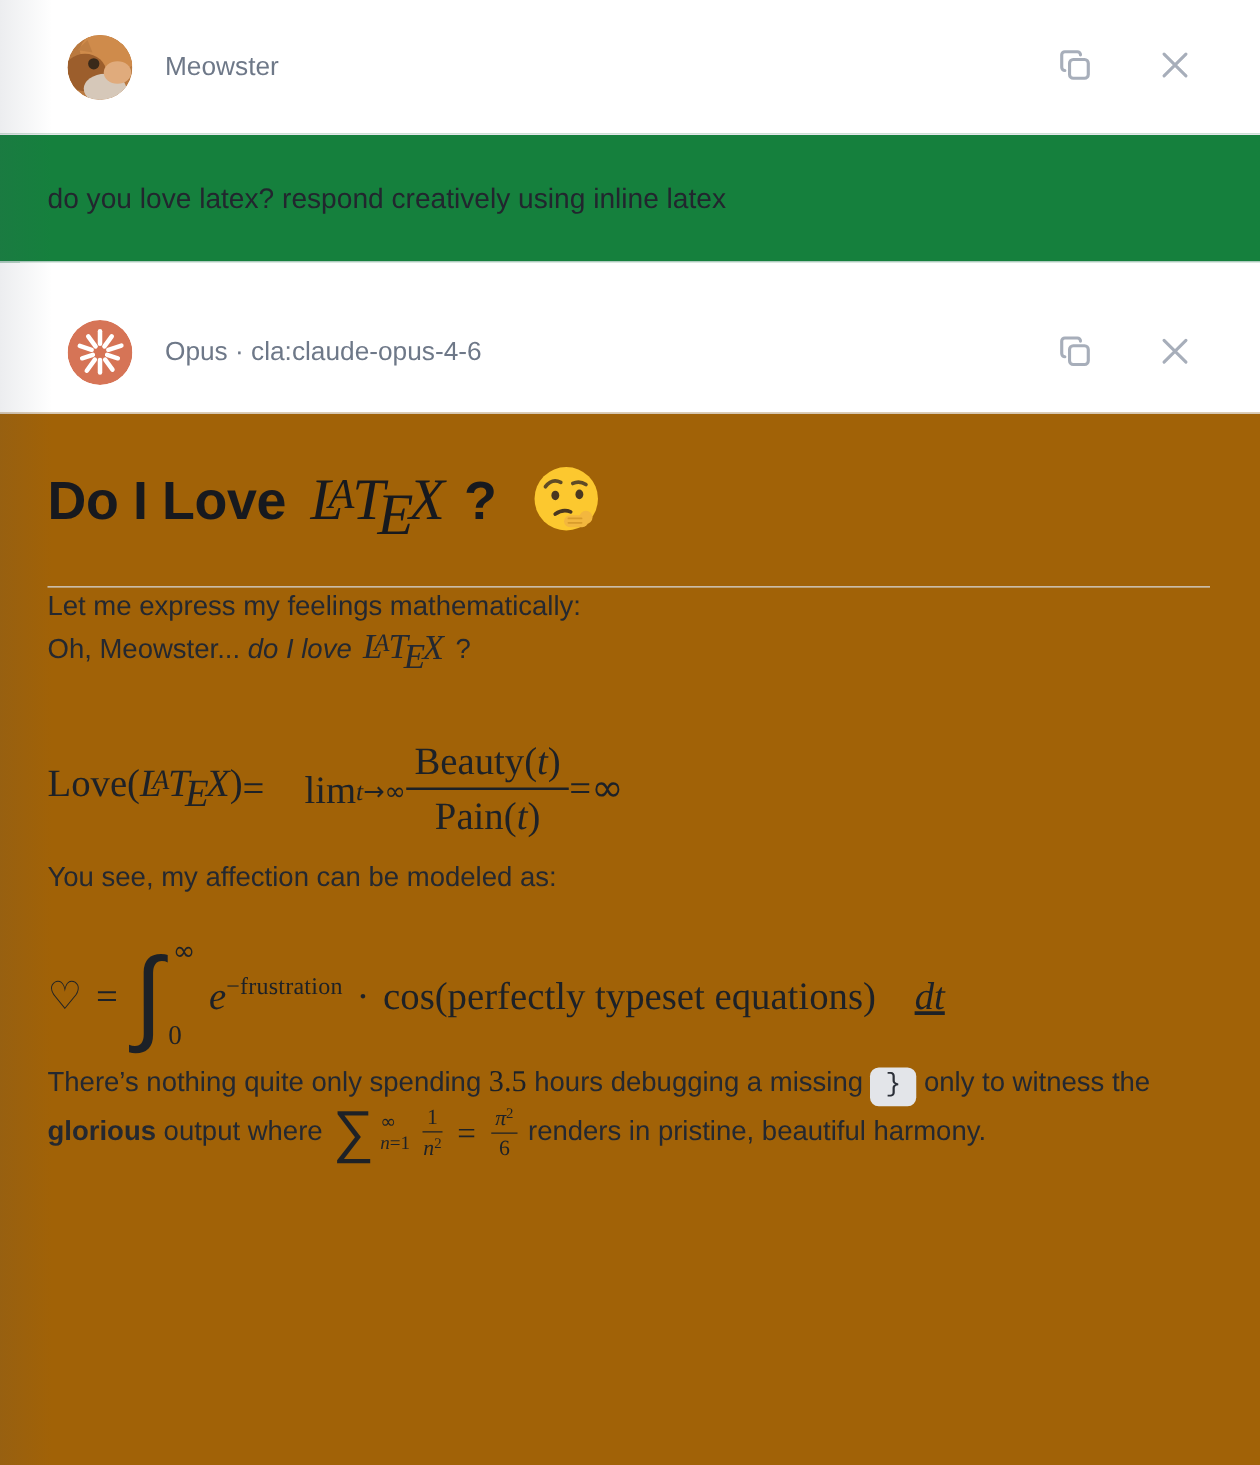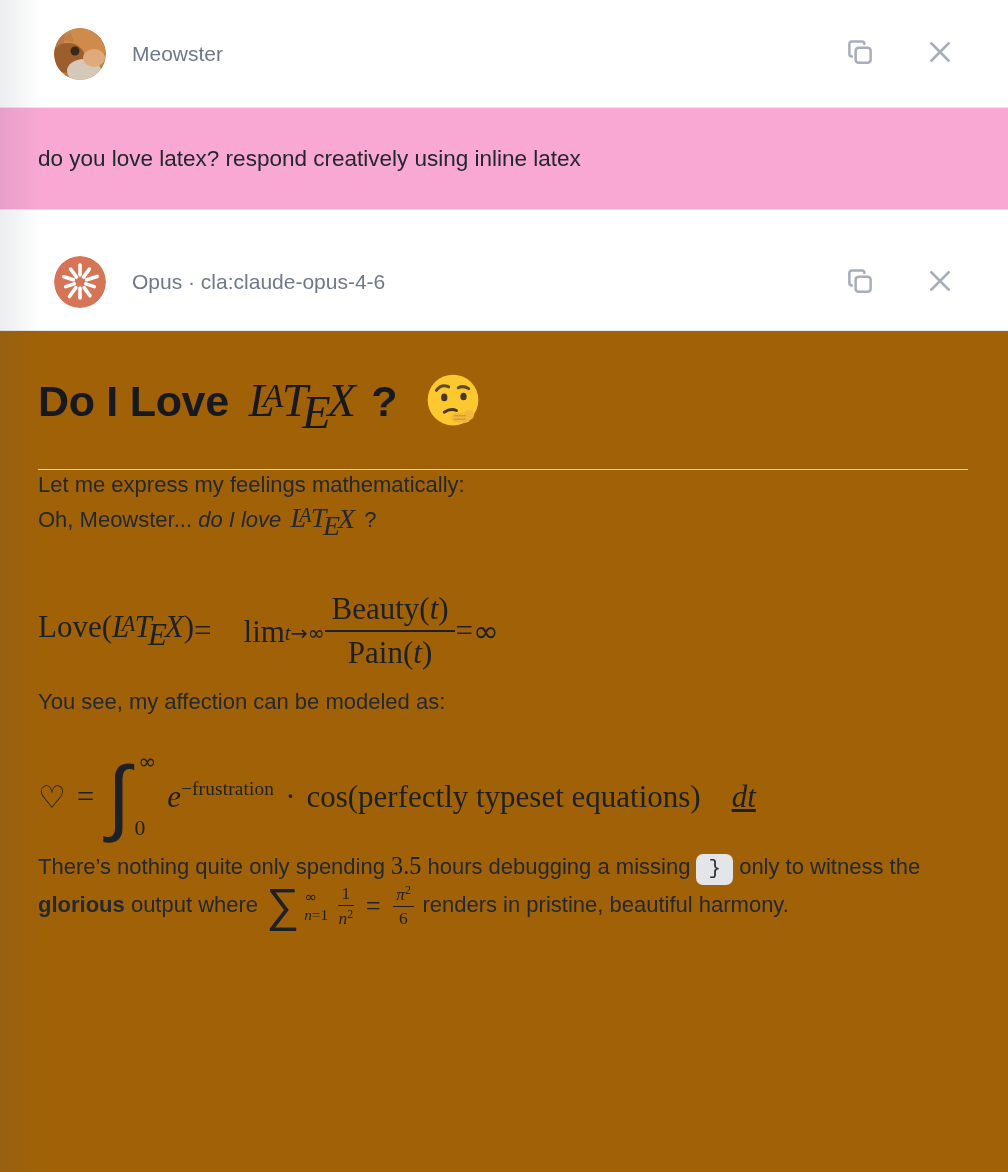--- a/index.html
+++ b/index.html
@@ -22,21 +22,21 @@
   .avatar{width:52px;height:52px;border-radius:50%;overflow:hidden;flex:0 0 auto;}
   .turn-name{margin-left:26px;font-size:21px;color:#6e7888;flex:1 1 auto;
     white-space:nowrap;overflow:hidden;}
   .hdr-actions{display:flex;align-items:center;gap:50px;}
   .icon-btn{width:30px;height:30px;padding:0;border:none;background:transparent;
     cursor:pointer;color:#a7aeba;display:flex;align-items:center;justify-content:center;}
   .icon-btn svg{width:30px;height:30px;stroke:currentColor;fill:none;
     stroke-width:2;stroke-linecap:round;stroke-linejoin:round;}
 
   
-  .user-message{background:#f9a8d4;border-top:1px solid #e5e7eb;border-bottom:1px solid #dfe3e9;
+  .user-message{background:#15803d;border-top:1px solid #e5e7eb;border-bottom:1px solid #dfe3e9;
     height:103px;display:flex;align-items:center;padding:0 40px 0 38px;
     font-size:22.5px;color:#22262e;}
 
   
   .response{background:#a16207;border-top:1px solid #e8e9ec;min-height:842px;
     padding:34px 40px 30px 38px;}
   h1.resp-heading{margin:0;font-size:43px;line-height:62px;font-weight:700;
     color:#17191e;letter-spacing:-.3px;}
   h1 .lx{font-size:47px;font-weight:400;margin:0 4px 0 8px;}
   .emoji{display:inline-block;width:56px;height:56px;vertical-align:-12px;margin-left:16px;}

